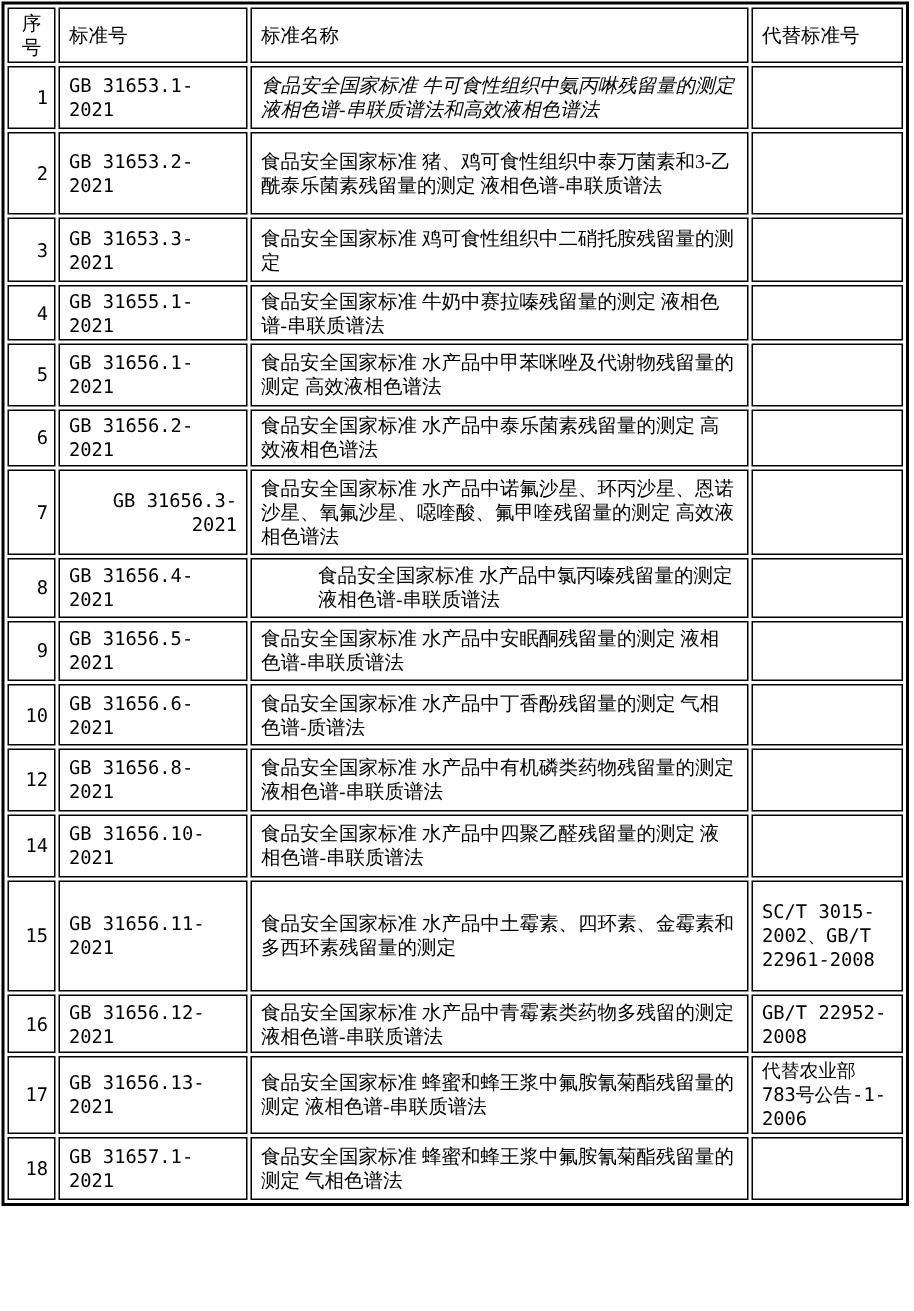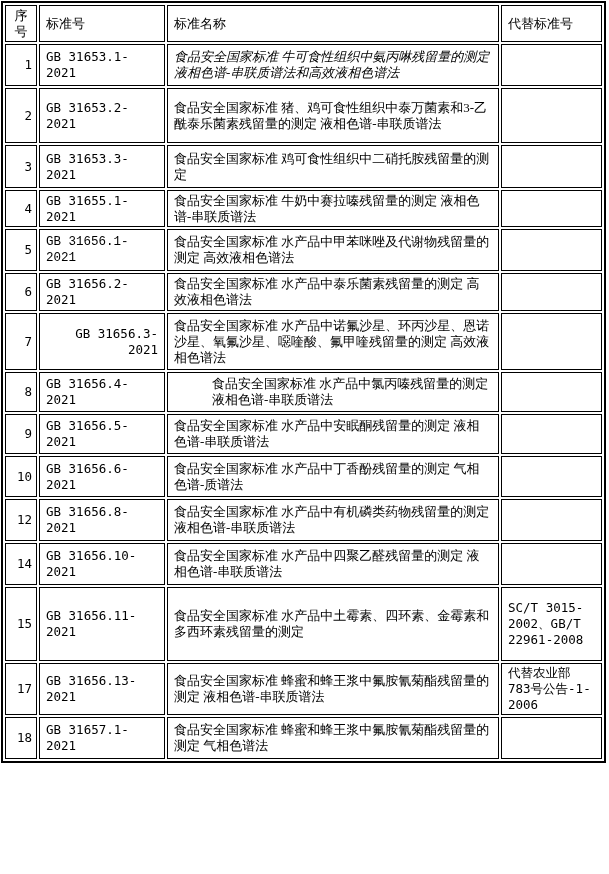--- a/index.html
+++ b/index.html
@@ -84,21 +84,21 @@
         <td class="replaced mono" style="height: 39px;"></td>
       </tr>
       <tr>
         <td class="no mono" style="height: 33px;">4</td>
         <td class="code mono" style="height: 33px;">GB 31655.1-2021</td>
         <td class="name" style="height: 33px;">食品安全国家标准 牛奶中赛拉嗪残留量的测定 液相色谱-串联质谱法</td>
         <td class="replaced mono" style="height: 33px;"></td>
       </tr>
       <tr>
         <td class="no mono" style="height: 38px;">5</td>
-        <td class="code mono" style="height: 38px; font-family: Liberation Mono, monospace;">GB 31656.1-2021</td>
+        <td class="code mono" style="height: 38px;">GB 31656.1-2021</td>
         <td class="name" style="height: 38px;">食品安全国家标准 水产品中甲苯咪唑及代谢物残留量的测定 高效液相色谱法</td>
         <td class="replaced mono" style="height: 38px;"></td>
       </tr>
       <tr>
         <td class="no mono" style="height: 34px;">6</td>
         <td class="code mono" style="height: 34px;">GB 31656.2-2021</td>
         <td class="name" style="height: 34px;">食品安全国家标准 水产品中泰乐菌素残留量的测定 高效液相色谱法</td>
         <td class="replaced mono" style="height: 34px;"></td>
       </tr>
       <tr>
@@ -137,20 +137,26 @@
         <td class="name" style="height: 38px;">食品安全国家标准 水产品中四聚乙醛残留量的测定 液相色谱-串联质谱法</td>
         <td class="replaced mono" style="height: 38px;"></td>
       </tr>
       <tr>
         <td class="no mono" style="height: 70px;">15</td>
         <td class="code mono" style="height: 70px;">GB 31656.11-2021</td>
         <td class="name" style="height: 70px;">食品安全国家标准 水产品中土霉素、四环素、金霉素和多西环素残留量的测定</td>
         <td class="replaced mono" style="height: 70px;">SC/T 3015-2002、GB/T 22961-2008</td>
       </tr>
       <tr>
+        <td class="no mono" style="height: 35px;">16</td>
+        <td class="code mono" style="height: 35px;">GB 31656.12-2021</td>
+        <td class="name" style="height: 35px;">食品安全国家标准 水产品中青霉素类药物多残留的测定 液相色谱-串联质谱法</td>
+        <td class="replaced mono" style="height: 35px;">GB/T 22952-2008</td>
+      </tr>
+      <tr>
         <td class="no mono" style="height: 34px;">17</td>
         <td class="code mono" style="height: 34px;">GB 31656.13-2021</td>
         <td class="name" style="height: 34px;">食品安全国家标准 蜂蜜和蜂王浆中氟胺氰菊酯残留量的测定 液相色谱-串联质谱法</td>
         <td class="replaced mono" style="height: 34px;">代替农业部 783号公告-1-2006</td>
       </tr>
       <tr>
         <td class="no mono" style="height: 38px;">18</td>
         <td class="code mono" style="height: 38px;">GB 31657.1-2021</td>
         <td class="name" style="height: 38px;">食品安全国家标准 蜂蜜和蜂王浆中氟胺氰菊酯残留量的测定 气相色谱法</td>
         <td class="replaced mono" style="height: 38px;"></td>

